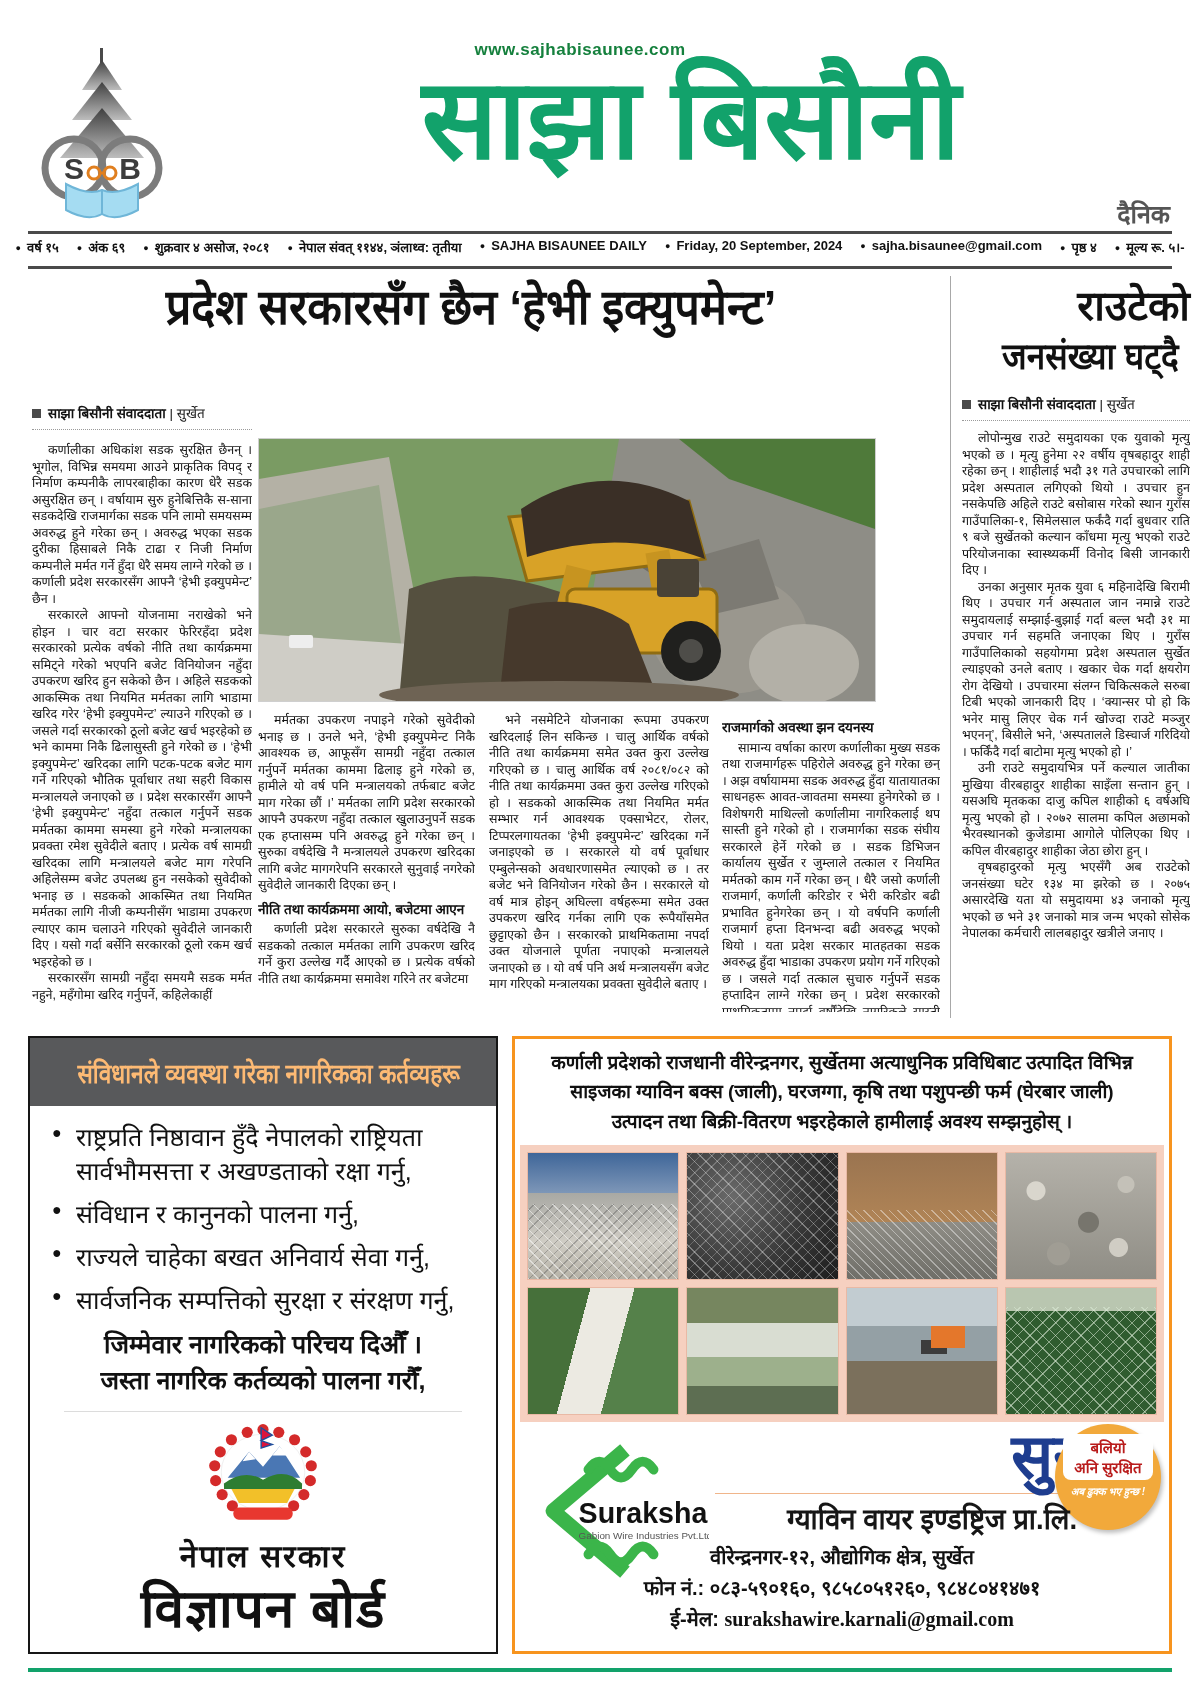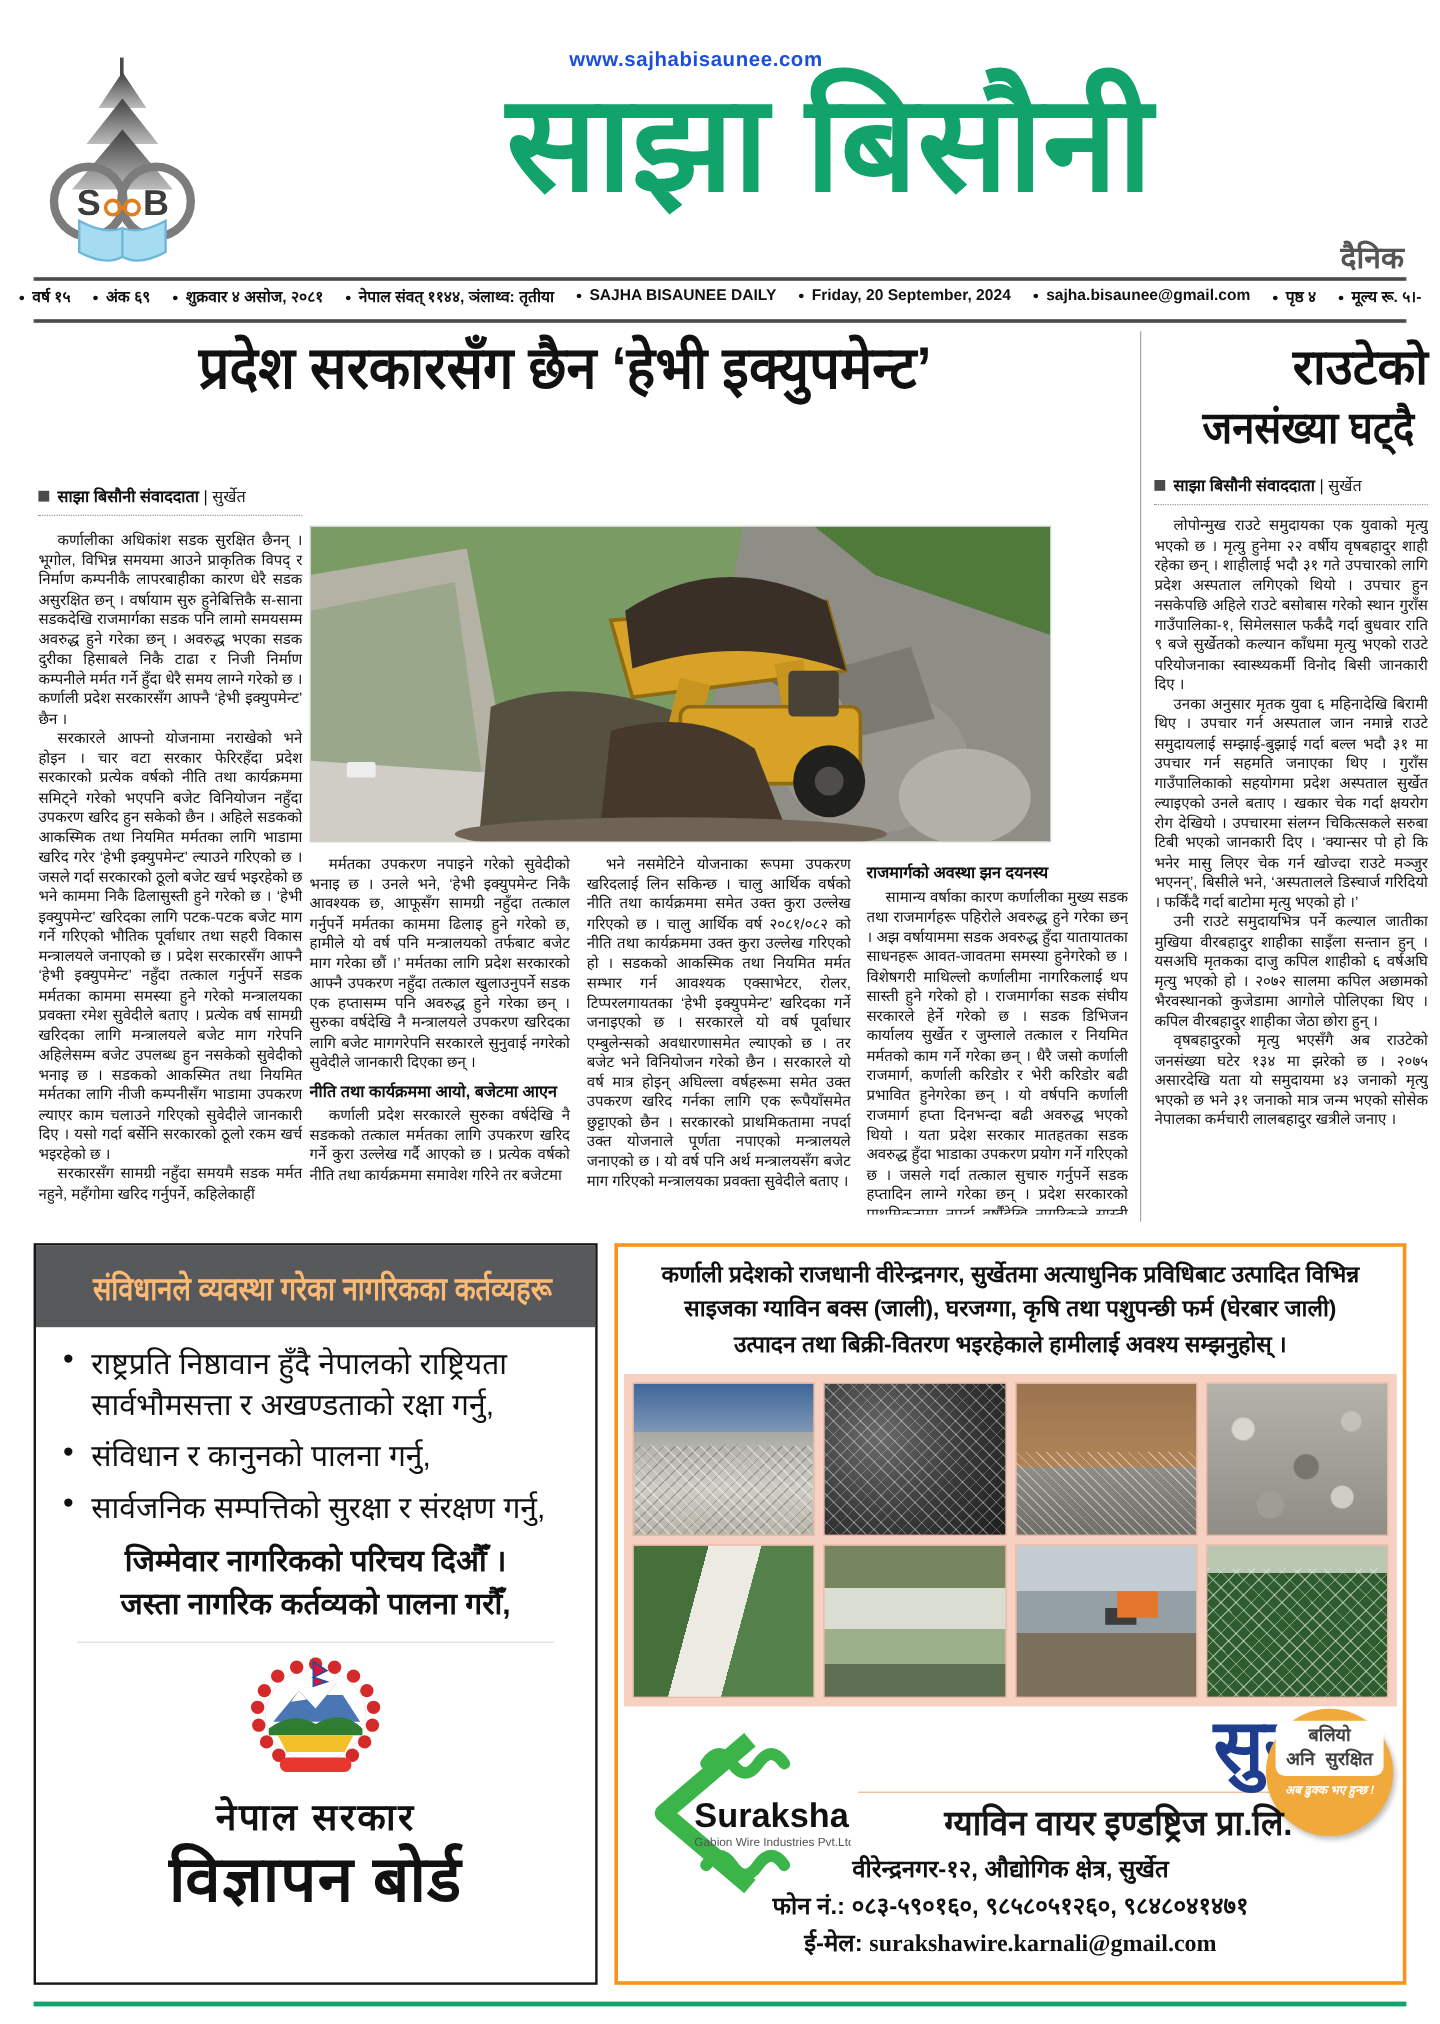--- a/index.html
+++ b/index.html
@@ -1,21 +1,21 @@
 <!DOCTYPE html>
 <html><head>
 <meta charset="utf-8">
 <style>
   html,body{margin:0;padding:0;background:#e8e8e8;}
   .page{position:relative;width:1200px;height:1687px;background:#ffffff;margin:0 auto;overflow:hidden;
         font-family:"Liberation Sans","DejaVu Sans",sans-serif;color:#111;}
   
   .mast-logo{position:absolute;left:26px;top:46px;width:152px;height:176px;}
   .website{position:absolute;left:300px;top:40px;width:560px;text-align:center;
-           color:#1d4ed8;font-weight:bold;font-size:17px;letter-spacing:.5px;}
+           color:#15803d;font-weight:bold;font-size:17px;letter-spacing:.5px;}
   .np-title{position:absolute;left:190px;right:8px;top:50px;text-align:center;color:#12a26b;
             font-weight:bold;font-size:112px;line-height:1.25;white-space:nowrap;}
   .daily{position:absolute;right:30px;top:196px;font-size:25px;font-weight:bold;color:#555;}
   .rule{position:absolute;left:28px;width:1144px;background:#4a4a4a;height:3px;}
   .rule.r1{top:231px}.rule.r2{top:266px}
   .infobar{position:absolute;left:28px;top:238px;width:1144px;display:flex;justify-content:center;
            gap:18px;font-size:13px;font-weight:bold;white-space:nowrap;}
   .ib-item::before{content:"●";font-size:9px;margin-right:6px;position:relative;top:-1px;}
   
   .jtext{font-size:12.5px;line-height:1.32;text-align:justify;}
@@ -97,21 +97,21 @@
                color:#1e3d8f;line-height:1.05;}
   .brand-rule{margin:4px 40px 4px 200px;border-top:1px solid #f0b58a;}
   .brand-sub{margin:0 10px 0 190px;text-align:center;font-size:29px;font-weight:800;color:#161616;white-space:nowrap;transform:scaleX(.95);transform-origin:center;}
   .ad-address{margin-top:6px;text-align:center;font-size:20px;font-weight:bold;}
   .ad-phone{margin-top:4px;text-align:center;font-size:20px;font-weight:bold;}
   .ad-email{margin-top:4px;text-align:center;font-size:20px;font-weight:bold;}
   .ad-email .lat{font-family:"Liberation Serif","DejaVu Serif",serif;}
   .badge{position:absolute;right:8px;top:0px;width:106px;height:106px;border-radius:50%;
          background:#f2a93b;box-shadow:2px 3px 4px rgba(0,0,0,.25);text-align:center;}
   .badge .wbox{margin:10px 8px 0;background:#fff;border-radius:8px;padding:4px 2px 3px;
-               font-size:15px;font-weight:bold;line-height:1.3;color:#404040;font-family:Liberation Mono, monospace;}
+               font-size:15px;font-weight:bold;line-height:1.3;color:#b91c1c;}
   .badge .tag{margin-top:4px;color:#fff;font-style:italic;font-size:10px;font-weight:bold;}
   .green-rule{position:absolute;left:28px;top:1668px;width:1144px;height:4px;background:#12a26b;}
 </style>
 </head>
 <body>
 
 <div class="page">
 
   <svg class="mast-logo" viewBox="0 0 152 176">
     <defs>
@@ -236,20 +236,21 @@
     </div>
   </div>
 
   <div class="duty-box">
     <div class="duty-head">
       <span>संविधानले व्यवस्था गरेका नागरिकका कर्तव्यहरू</span>
     </div>
     <ul class="duty-list">
         <li class="duty-item">राष्ट्रप्रति निष्ठावान हुँदै नेपालको राष्ट्रियता सार्वभौमसत्ता र अखण्डताको रक्षा गर्नु,</li>
         <li class="duty-item">संविधान र कानुनको पालना गर्नु,</li>
+        <li class="duty-item">राज्यले चाहेका बखत अनिवार्य सेवा गर्नु,</li>
         <li class="duty-item">सार्वजनिक सम्पत्तिको सुरक्षा र संरक्षण गर्नु,</li>
       </ul>
     <div class="duty-close">
       <div>जिम्मेवार नागरिकको परिचय दिऔँ ।</div>
       <div>जस्ता नागरिक कर्तव्यको पालना गरौँ,</div>
     </div>
     <div class="duty-div"></div>
     <div class="emblem-wrap">
       <svg width="112" height="104" viewBox="0 0 120 112">
         <ellipse cx="60" cy="52" rx="45" ry="41" fill="#ffffff" stroke="#eee"></ellipse>

